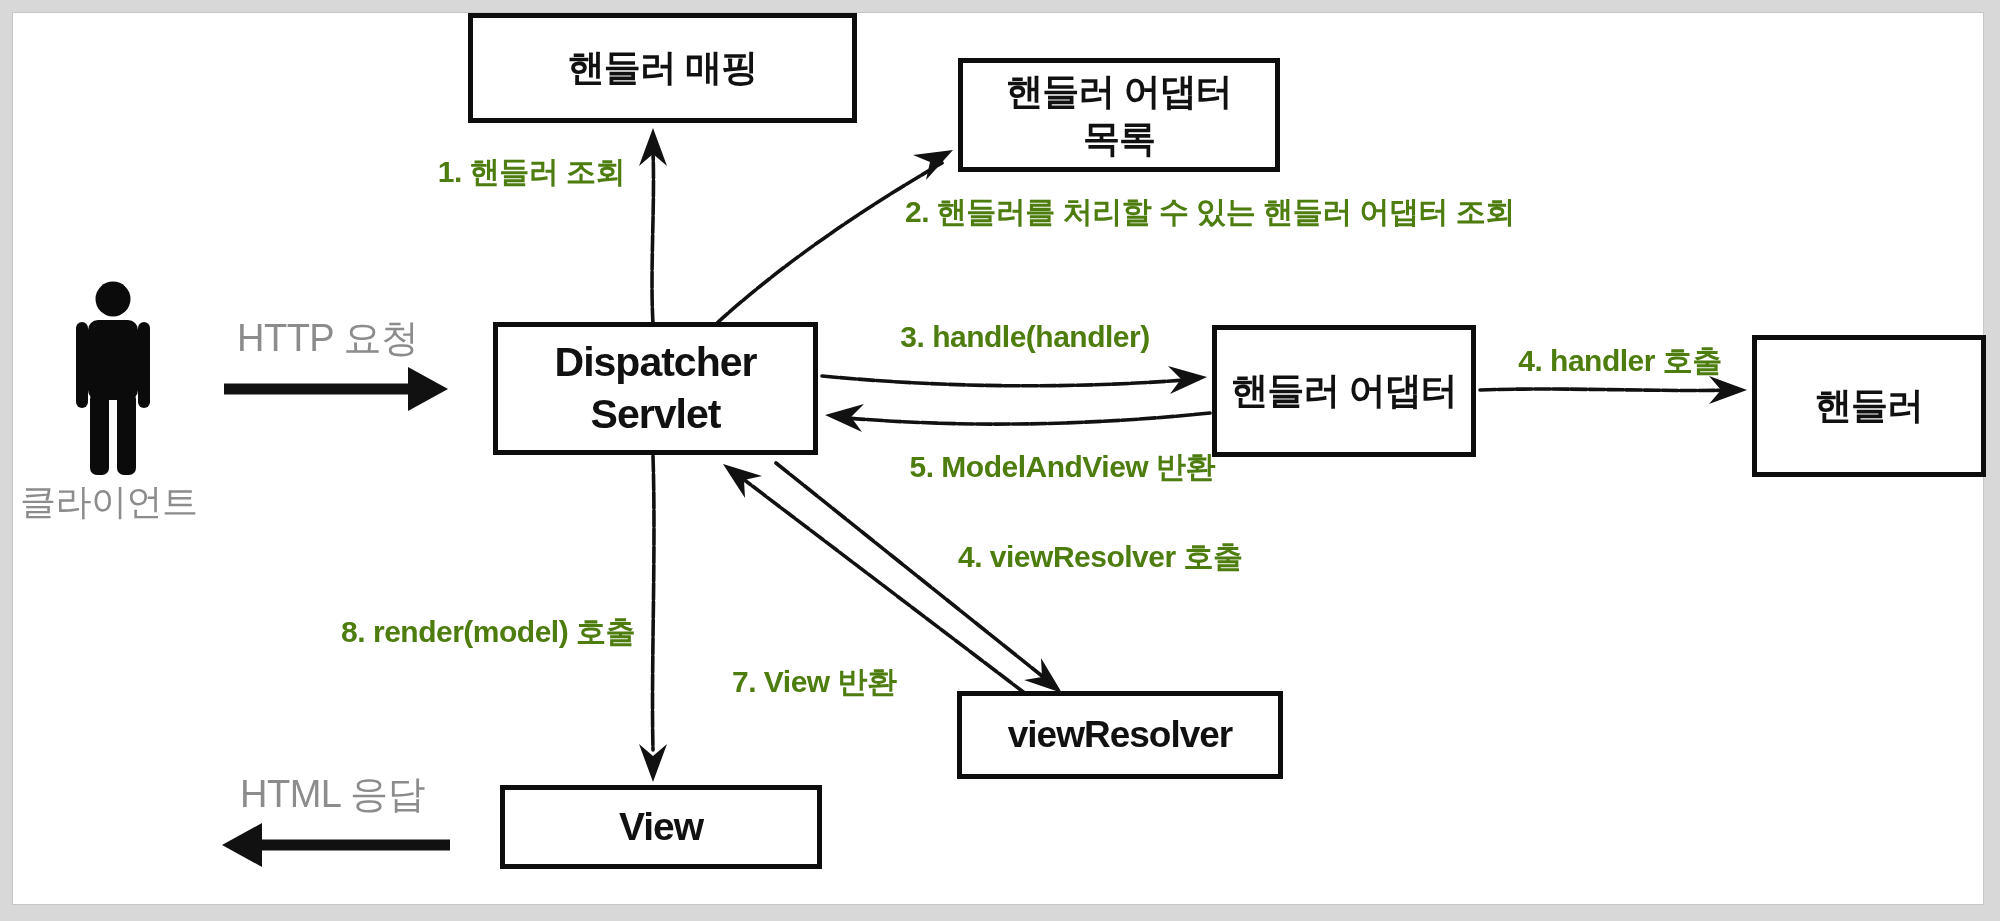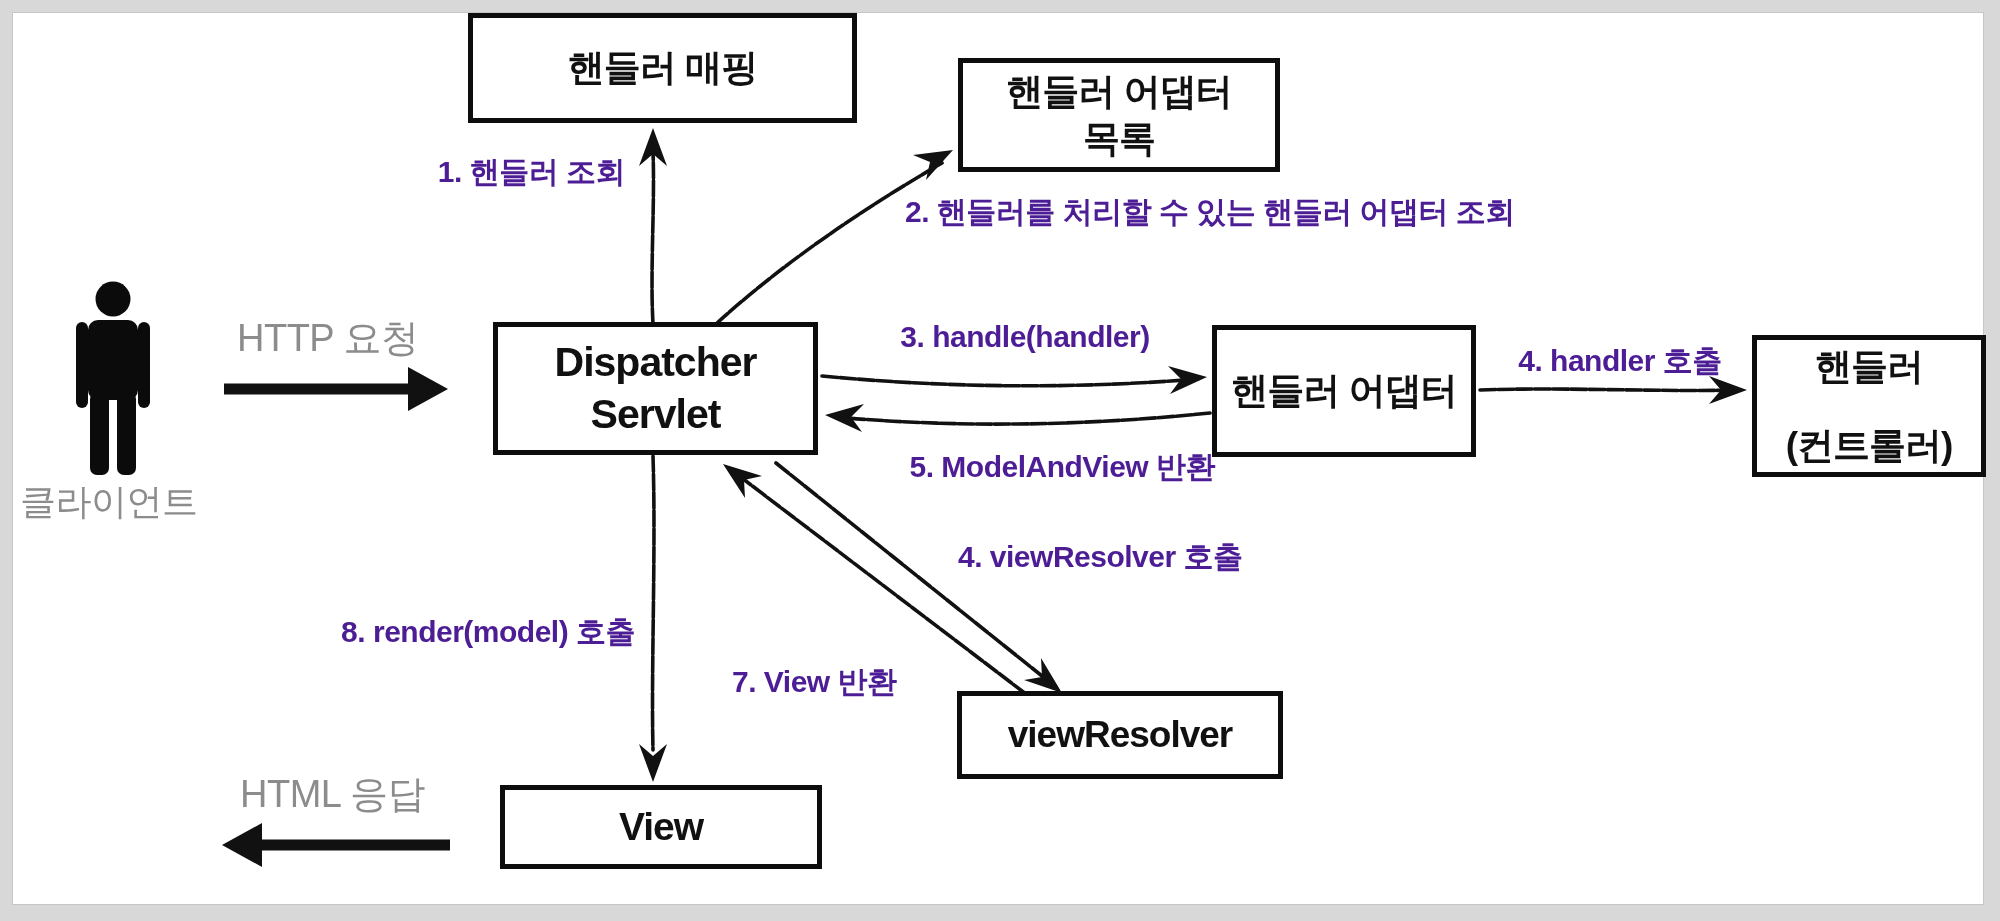--- a/index.html
+++ b/index.html
@@ -16,21 +16,21 @@
   .node {
     position:absolute; box-sizing:border-box;
     background:#ffffff; border:5px solid #0d0d0d;
     display:flex; flex-direction:column; align-items:center; justify-content:center;
     color:#111111; text-align:center;
   }
   .node .ln { display:block; }
   .kor  { font-size:37px; font-weight:700; line-height:1.28; letter-spacing:-1px; }
   .eng  { font-size:41px; font-weight:800; line-height:1.25; letter-spacing:-1px; }
   .lbl {
-    position:absolute; color:#4c1d95; font-size:30px; font-weight:700;
+    position:absolute; color:#4d7c0f; font-size:30px; font-weight:700;
     white-space:nowrap; letter-spacing:-0.5px;
   }
   .io {
     position:absolute; color:#8c8c8c; font-size:38px; font-weight:400;
     white-space:nowrap; letter-spacing:-0.5px;
   }
   .sk   { fill:none; stroke:#111111; stroke-width:3.6; stroke-linecap:round; stroke-dasharray:16 2.2; }
   .hd   { fill:#111111; stroke:none; }
   .fat  { fill:none; stroke:#111111; stroke-width:11; }
   .person { fill:#0b0b0b; }
@@ -116,21 +116,20 @@
     <span class="ln">Dispatcher</span>
     <span class="ln">Servlet</span>
   </div>
 
   <div class="node kor" style="left:1212px; top:325px; width:264px; height:132px;">
     <span class="ln">핸들러 어댑터</span>
   </div>
 
   <div class="node kor" style="left:1752px; top:335px; width:234px; height:142px;gap:31px;">
     <span class="ln">핸들러</span>
-    <span class="ln">(컨트롤러)</span>
   </div>
 
   <div class="node eng" style="left:957px; top:691px; width:326px; height:88px; font-size:37px;">
     <span class="ln">viewResolver</span>
   </div>
 
   <div class="node eng" style="left:500px; top:785px; width:322px; height:84px; font-size:39px;">
     <span class="ln">View</span>
   </div>
 

